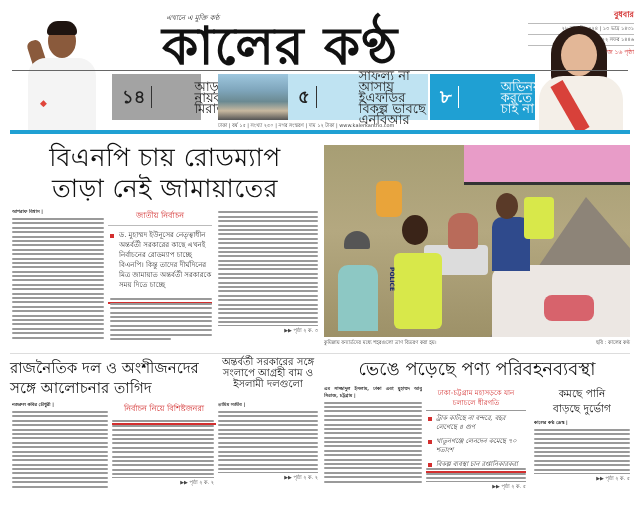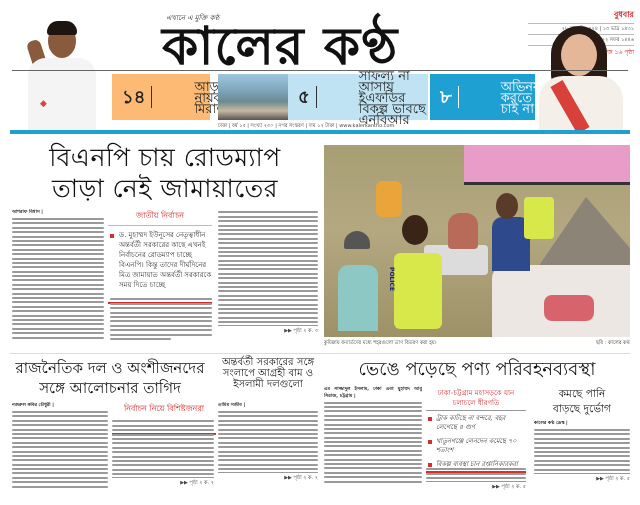--- a/index.html
+++ b/index.html
@@ -12,21 +12,21 @@
     .logo { position: absolute; left: 162px; top: 16px; font-size: 52px; font-weight: bold; color: #111; letter-spacing: 1px; font-family: "DejaVu Sans", sans-serif; line-height: 60px; }
     .dateblock { position: absolute; left: 528px; top: 8px; width: 106px; text-align: right; }
     .dateblock .day { font-size: 8px; color: #d32f2f; font-weight: bold; padding-bottom: 2px; }
     .dateblock .line { font-size: 5px; color: #444; border-top: 1px solid #bbb; padding: 1px 0; }
     .dateblock .pages { font-size: 6px; color: #d32f2f; border-top: 1px solid #bbb; padding-top: 1px; }
 
     .mast-rule { position: absolute; left: 12px; top: 70px; width: 616px; height: 1px; background: #666; }
     .teaser-strip { position: absolute; top: 74px; height: 46px; display: flex; align-items: center; }
     .teaser-num { font-size: 18px; font-weight: bold; padding: 0 6px 0 10px; border-right: 1px solid #333; line-height: 22px; }
     .teaser-text { font-size: 13px; line-height: 11px; padding-left: 6px; margin-left: 36px; }
-    .t1 { left: 112px; width: 98px; background: #fdba74; color: #222; font-family: Liberation Serif, serif; }
+    .t1 { left: 112px; width: 89px; background: #a3a3a3; color: #222; font-family: Liberation Serif, serif; }
     .t2photo { left: 218px; width: 70px; background: linear-gradient(180deg,#9ec7de 0%,#7fa6bc 35%,#6b8a92 60%,#c8b9a0 80%,#555 100%); }
     .t2 { left: 288px; width: 140px; background: #bfe3f2; color: #222; }
     .t3 { left: 430px; width: 105px; background: #1fa0d3; color: #ffffff; }
     .t3 .teaser-num { border-right-color: #fff; }
     .infoline { position: absolute; left: 218px; top: 122px; font-size: 5px; color: #444; }
     .blue-rule { position: absolute; left: 10px; top: 130px; width: 620px; height: 4px; background: #1fa0d3; }
 
     .player { position: absolute; left: 10px; top: 18px; width: 105px; height: 114px; }
     .player .head { position: absolute; left: 38px; top: 6px; width: 28px; height: 34px; border-radius: 50%; background: #8a5a3c; }
     .player .hair { position: absolute; left: 37px; top: 3px; width: 30px; height: 14px; border-radius: 14px 14px 4px 4px; background: #1e1410; }
@@ -69,24 +69,24 @@
     .photo .man3 { position: absolute; left: 168px; top: 72px; width: 38px; height: 54px; background: #2f4a8c; border-radius: 10px 10px 0 0; }
     .photo .man3h { position: absolute; left: 172px; top: 48px; width: 22px; height: 26px; border-radius: 50%; background: #5a3a28; }
     .photo .vest2 { position: absolute; left: 200px; top: 52px; width: 30px; height: 42px; background: #d8e84a; border-radius: 4px; }
     .photo .woman { position: absolute; left: 124px; top: 68px; width: 30px; height: 36px; background: #b96b5a; border-radius: 12px 12px 4px 4px; }
     .photo .bed { position: absolute; left: 100px; top: 100px; width: 64px; height: 30px; background: #dcdcdc; border-radius: 4px; }
     .photo .kid { position: absolute; left: 52px; top: 36px; width: 26px; height: 36px; background: #e9a43a; border-radius: 6px; }
     .caption { position: absolute; left: 324px; top: 339px; width: 306px; font-size: 5px; color: #444; display: flex; justify-content: space-between; }
 
     
     .hr-sep { position: absolute; left: 10px; top: 353px; width: 620px; height: 1px; background: #ddd; }
-    .b1-head { position: absolute; left: 10px; top: 358px; width: 200px; text-align: center; font-size: 15px; line-height: 20px; color: #111; }
+    .b1-head { position: absolute; left: 10px; top: 358px; width: 200px; font-size: 15px; line-height: 20px; color: #111; }
     .b2-head { position: absolute; left: 218px; top: 356px; width: 100px; text-align: center; font-size: 10px; line-height: 11px; color: #111; }
     .redkicker { position: absolute; color: #d32f2f; text-align: center; }
-    .k1 { left: 112px; top: 402px; width: 104px; font-size: 8px; border-bottom: 2px solid #d32f2f; padding-bottom: 18px; }
+    .k1 { left: 112px; top: 402px; width: 104px; font-size: 8px; border-bottom: 2px solid #d32f2f; padding-bottom: 8px; }
 
     .b3-head { position: absolute; left: 324px; top: 358px; width: 306px; text-align: center; font-size: 18px; line-height: 22px; color: #111; }
     .bul-box { position: absolute; left: 426px; top: 388px; width: 100px; }
     .bul-box .kicker { color: #d32f2f; font-size: 7px; line-height: 10px; text-align: center; padding-bottom: 2px; border-bottom: 1px solid #999; }
     .bul-box ul { list-style: none; }
     .bul-box li { position: relative; font-size: 6.5px; line-height: 9px; padding: 3px 0 2px 10px; color: #333; font-style: italic; }
     .bul-box li::before { content: ""; position: absolute; left: 2px; top: 6px; width: 4px; height: 4px; background: #d32f2f; }
     .bul-box .endrule { height: 2px; background: #d32f2f; }
     .b4-head { position: absolute; left: 534px; top: 386px; width: 96px; text-align: center; font-size: 10.5px; line-height: 15px; color: #111; }
   </style>

